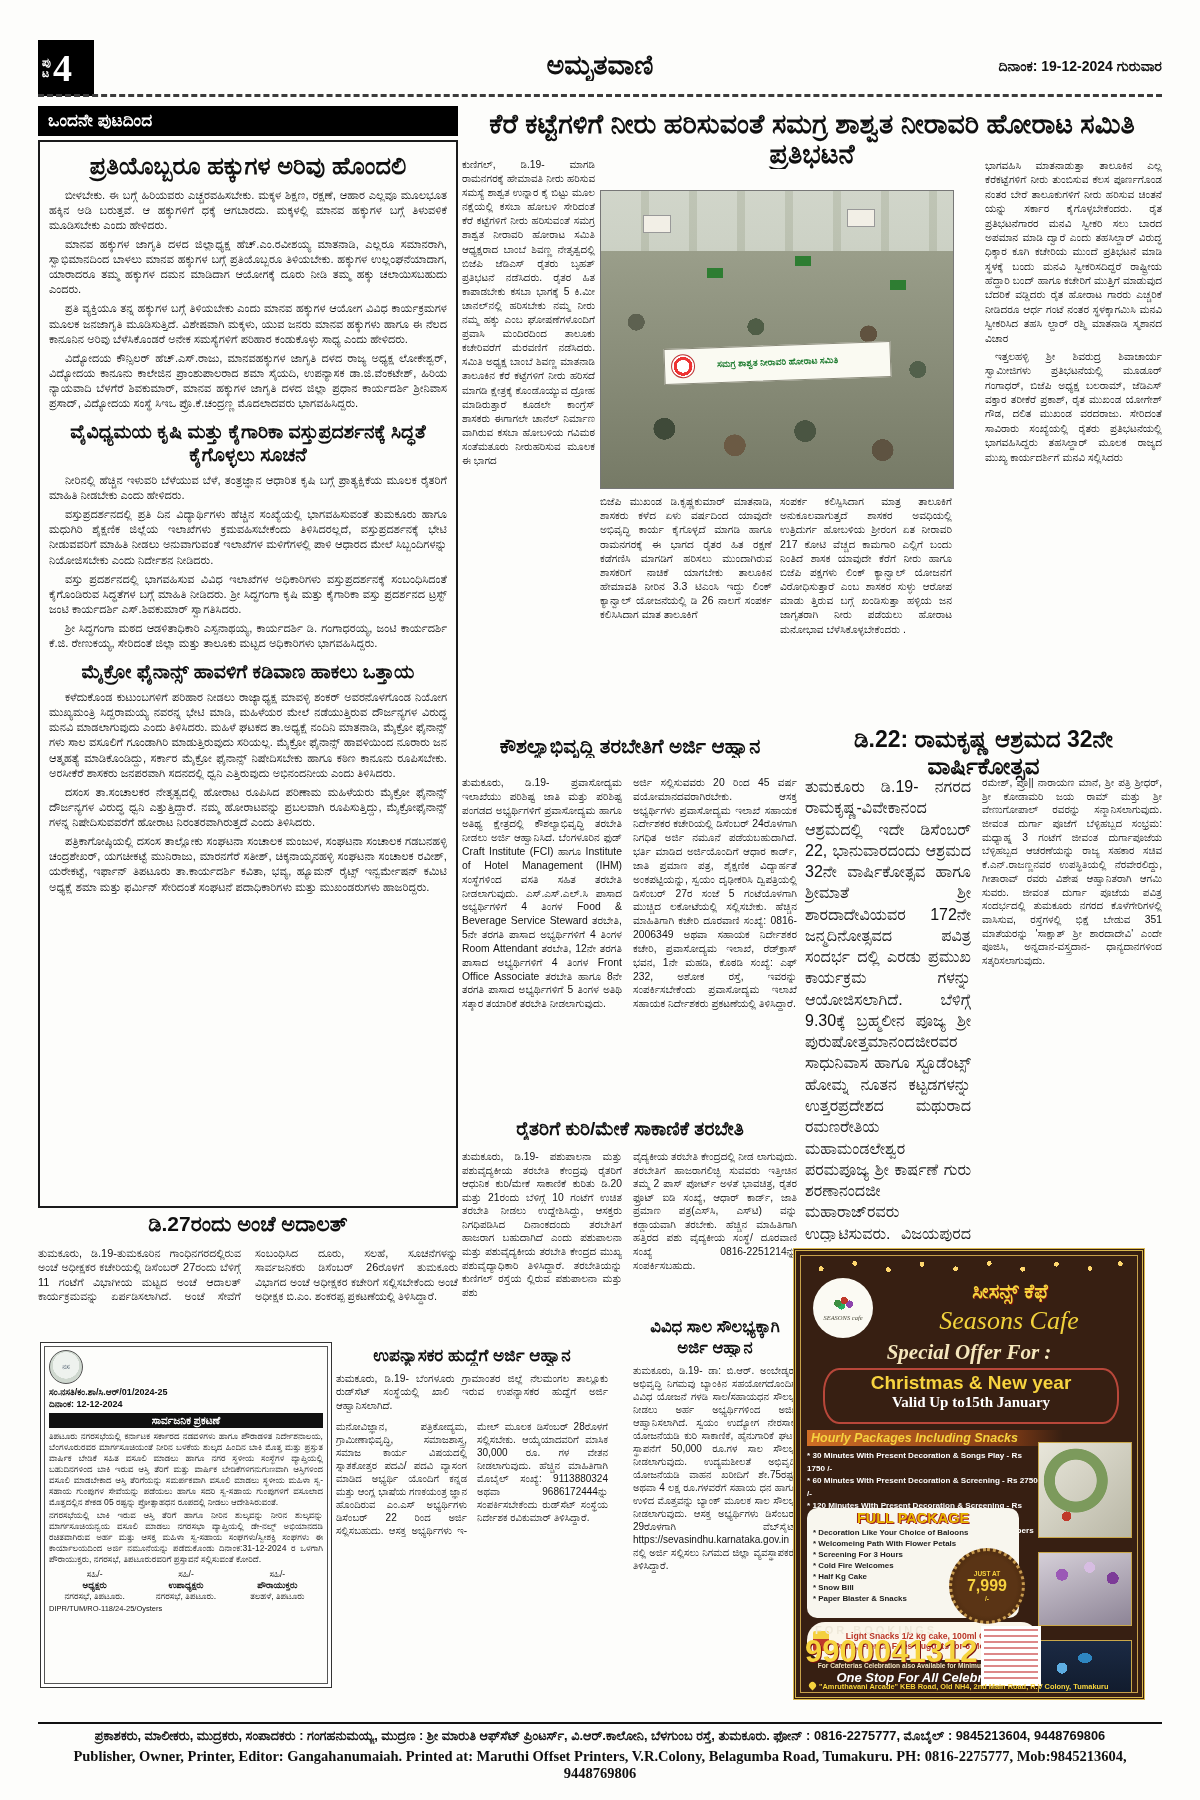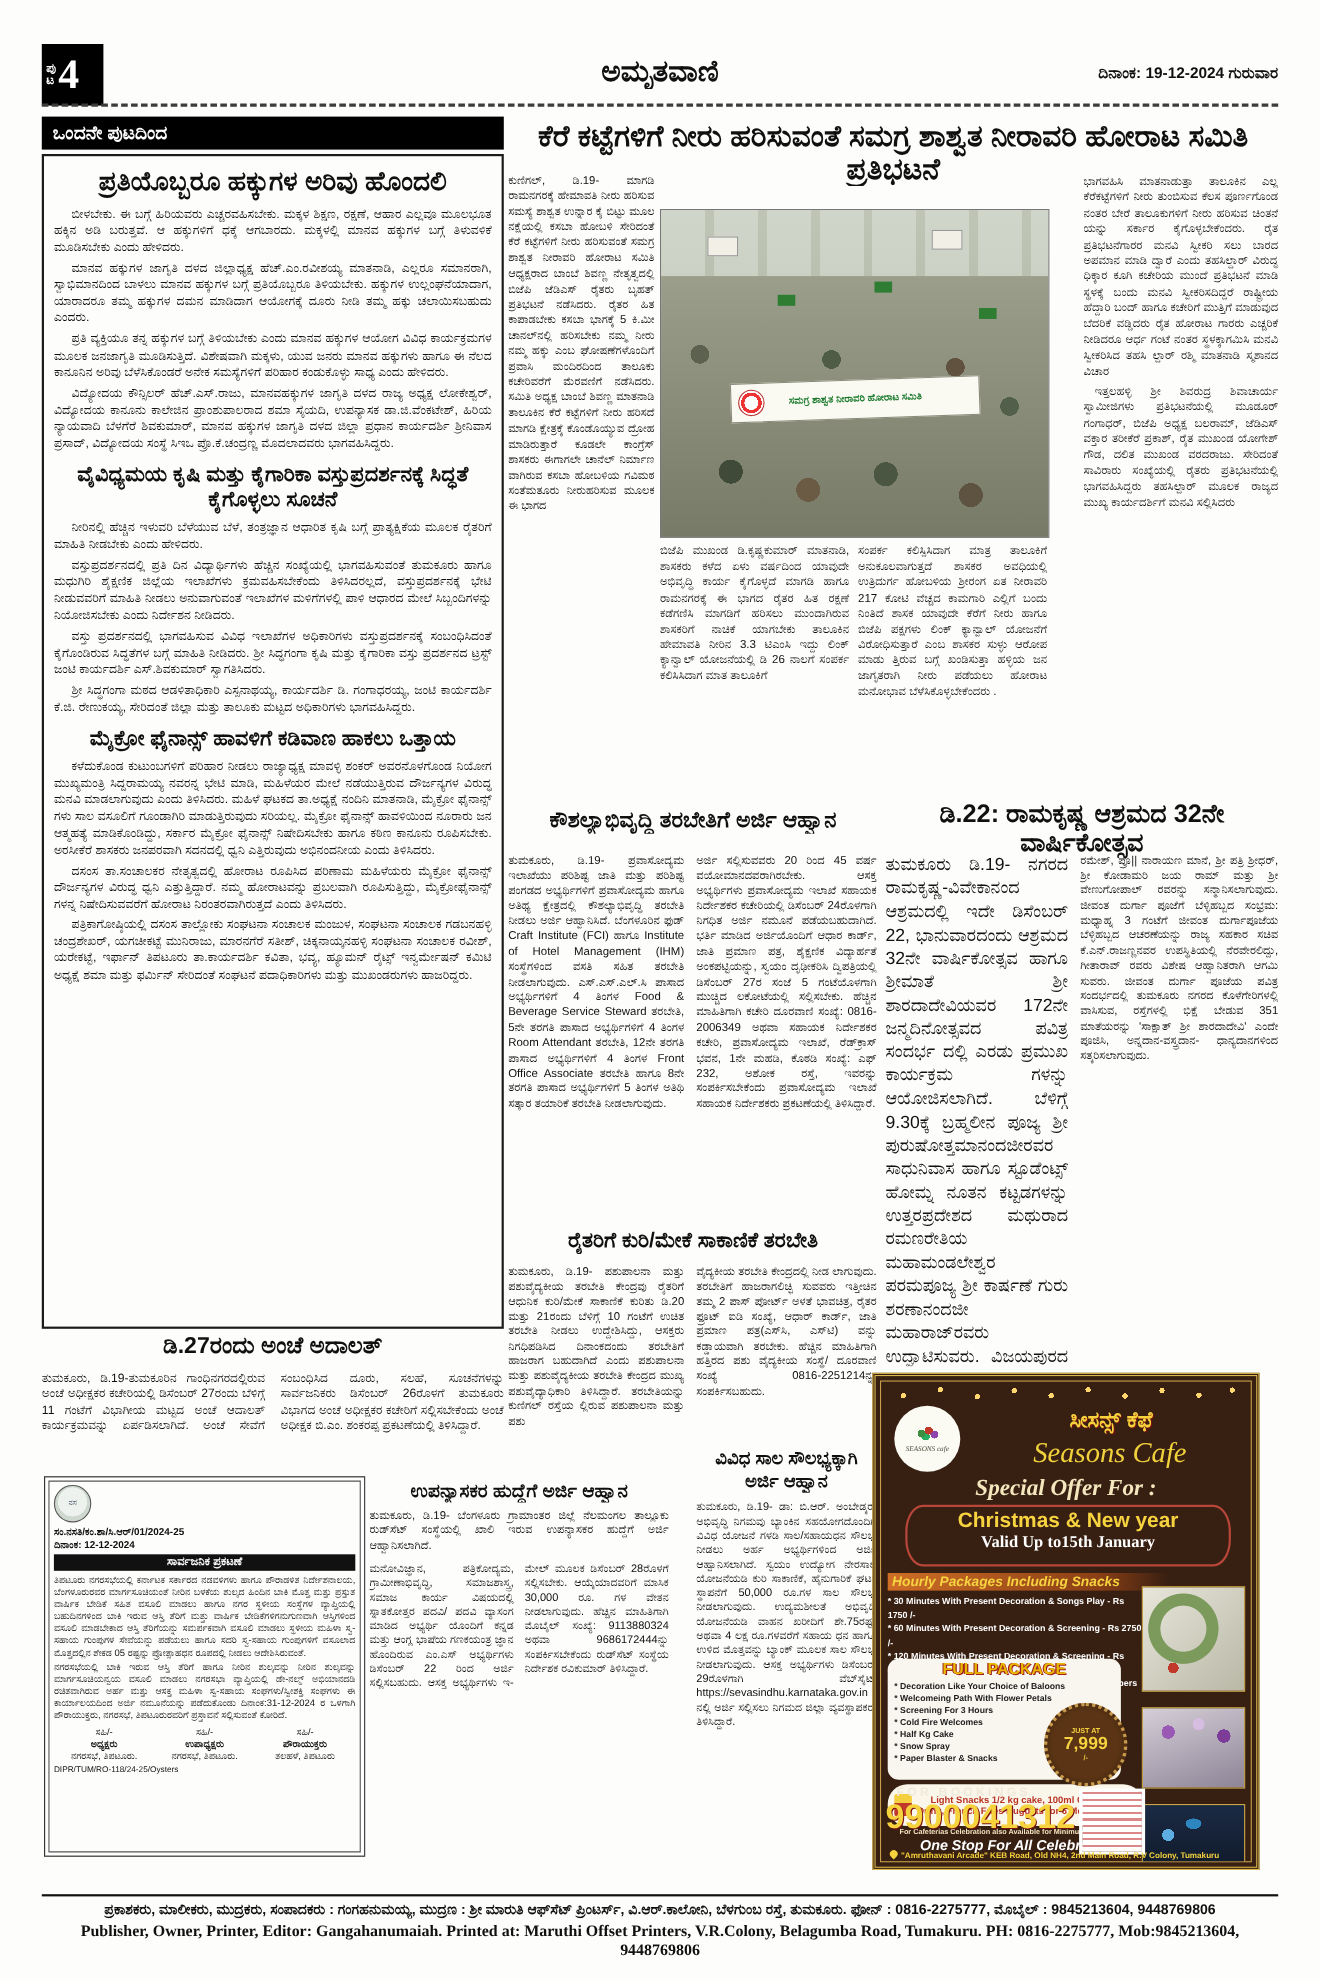--- a/index.html
+++ b/index.html
@@ -278,21 +278,21 @@
         <div>* 200 Minutes  Screening -  Rs 4700 /- Maximum 14 Members</div>
       </div>
       <div class="ad-card">
         <div class="ad-card-t">FULL PACKAGE</div>
         <ul>
           <li>* Decoration Like Your Choice of Baloons</li>
           <li>* Welcomeing Path With Flower Petals</li>
           <li>* Screening For 3 Hours</li>
           <li>* Cold Fire Welcomes</li>
           <li>* Half Kg Cake</li>
-          <li>* Snow Spray</li>
+          <li>* Snow Bill</li>
           <li>* Paper Blaster &amp; Snacks</li>
         </ul>
       </div>
       <div class="ad-burst">
         <span class="l1">JUST AT</span>
         <span class="l2">7,999</span>
         <span class="l1">/-</span>
       </div>
       <div class="ad-phcol">
         <div class="ad-ph ad-ph1"></div>

